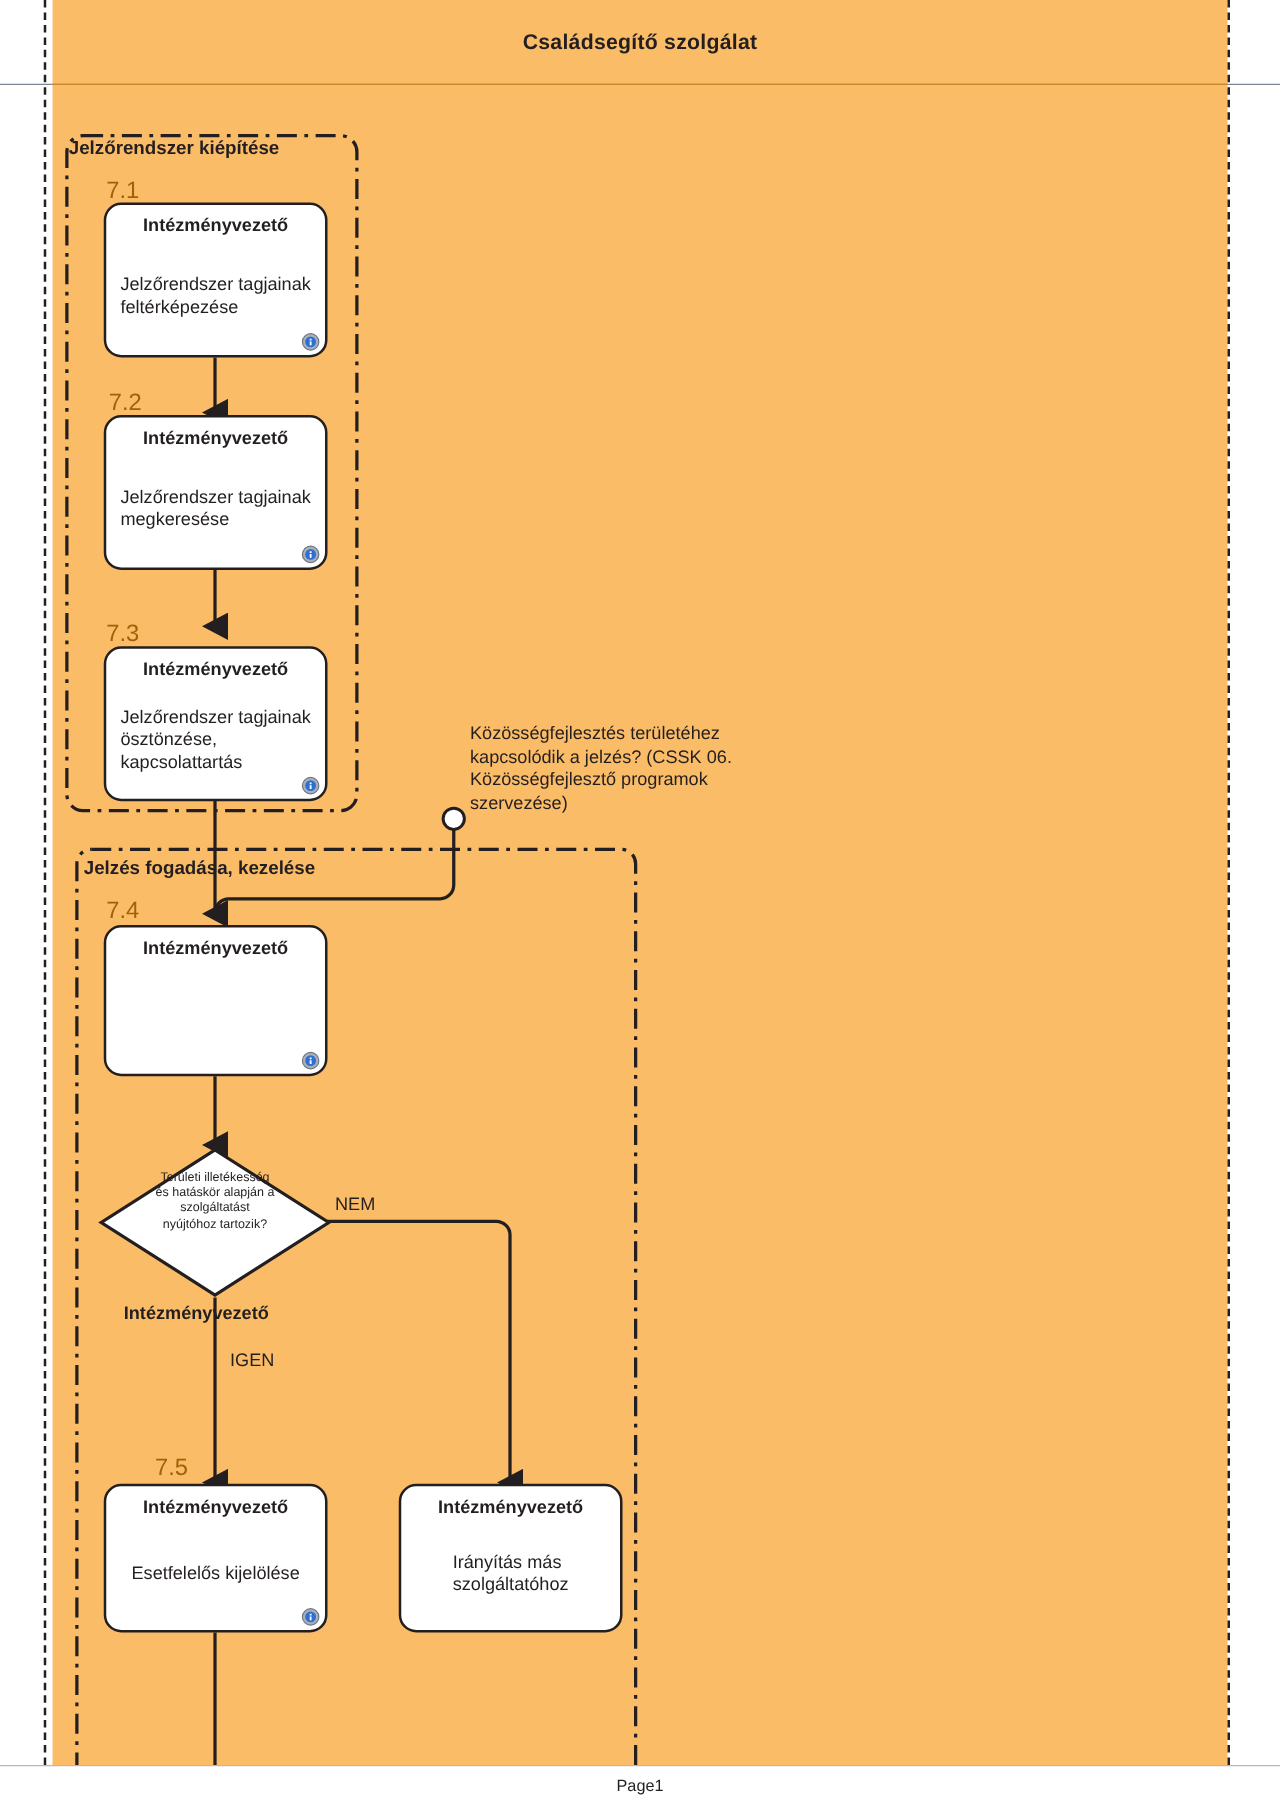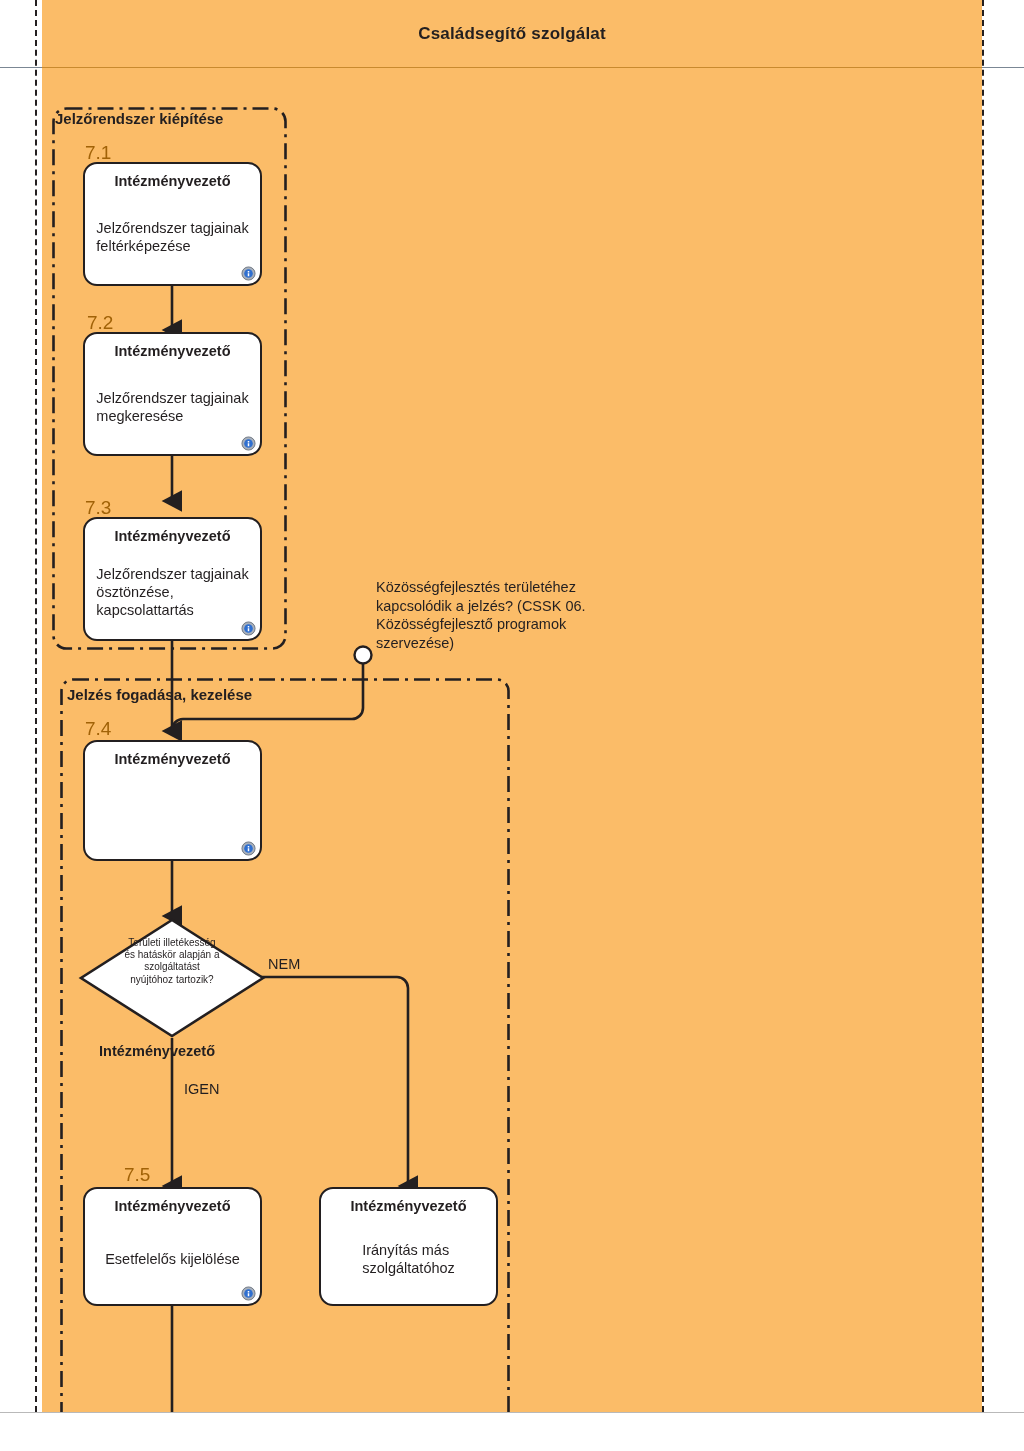--- a/index.html
+++ b/index.html
@@ -339,14 +339,15 @@
   <div class="task" style="left:319px; top:1187px; width:179px; height:119px;">
     <div class="task-role">Intézményvezető</div>
     <div class="task-body">
       <div class="task-text">Irányítás más
 szolgáltatóhoz</div>
     </div>
   </div>
 
   <div id="footer-band"></div>
   <div id="footer-guide"></div>
+  <div id="footer-label">Page1</div>
 
 </div>
 
 </body></html>

